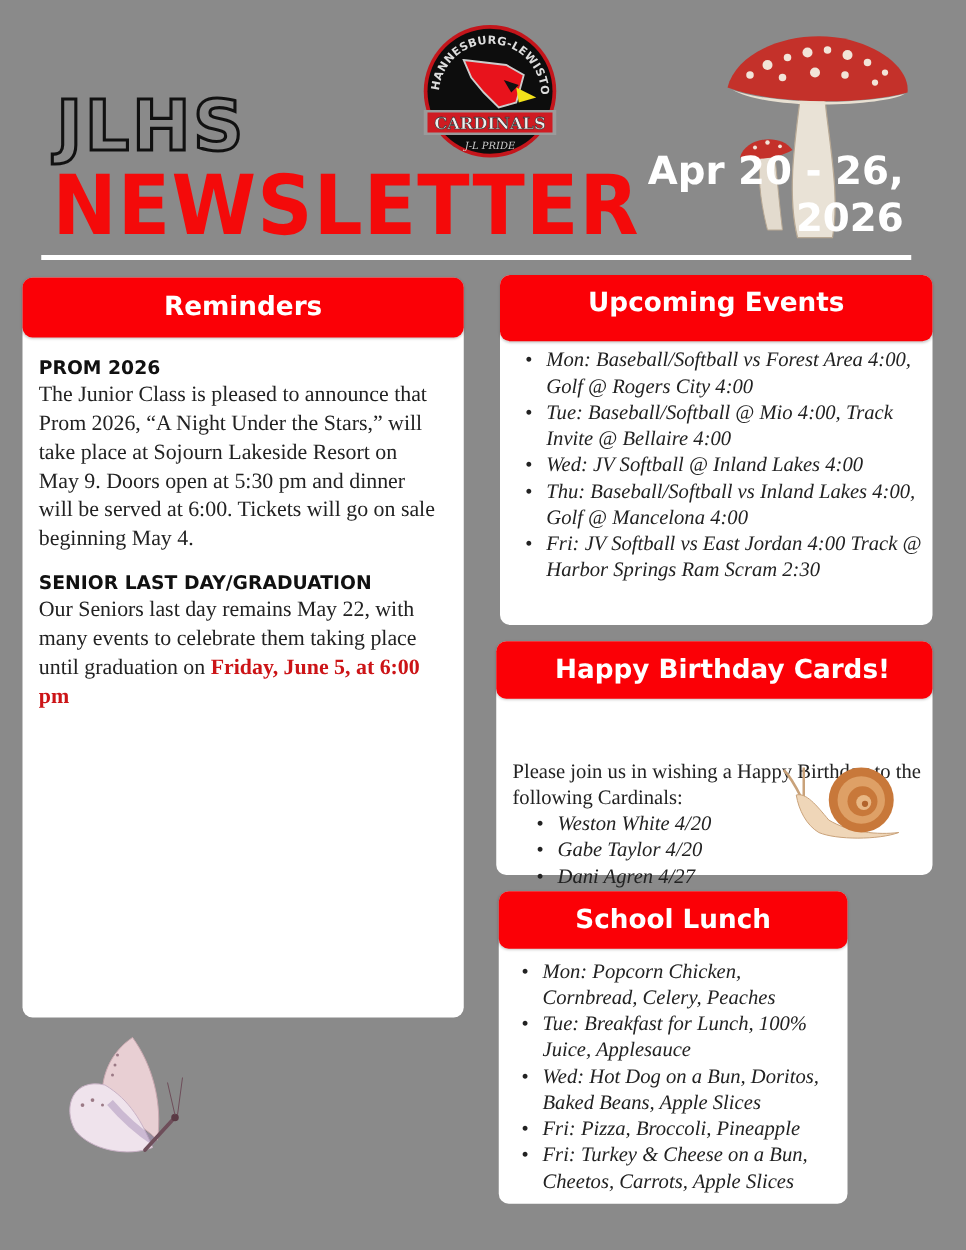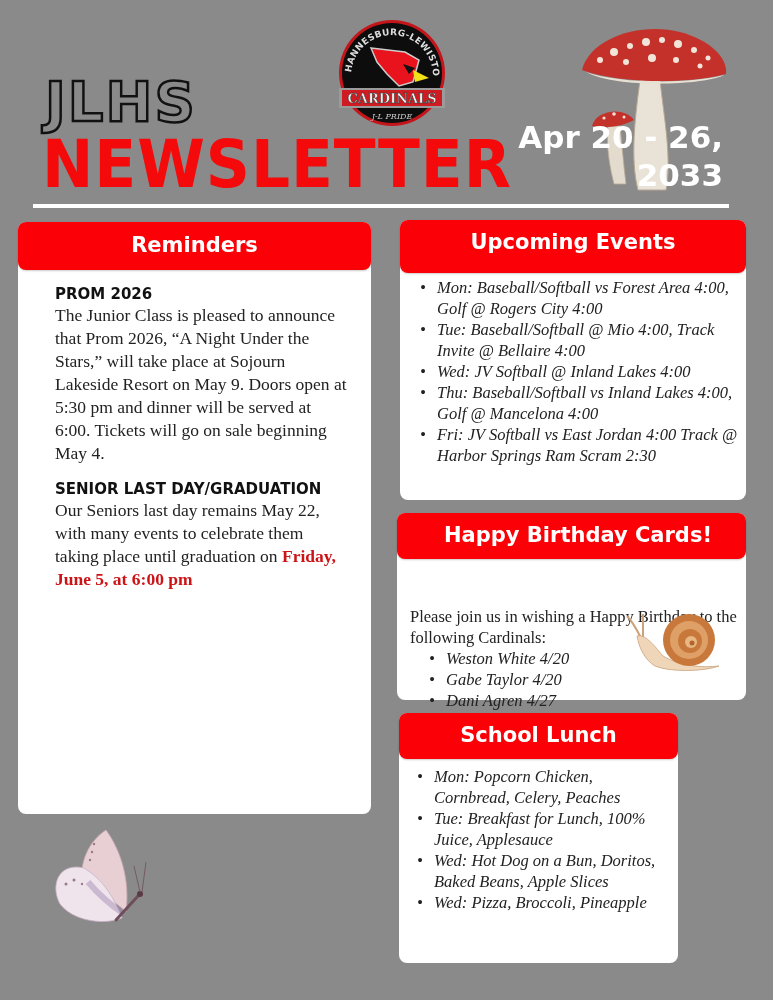--- a/index.html
+++ b/index.html
@@ -83,28 +83,28 @@
   </g>
   <path d="M 28 108 C 26 130 30 150 34 166 L 46 166 C 44 150 42 128 40 108 Z" fill="#e3dbce" stroke="#b7a894" stroke-width="0.8"></path>
   <path d="M 12 108 C 16 92 44 88 54 102 C 40 110 22 110 12 108 Z" fill="#c4312a"></path>
   <circle cx="24" cy="100" r="1.6" fill="#f2e4d8"></circle>
     <circle cx="34" cy="96" r="1.8" fill="#f2e4d8"></circle>
     <circle cx="44" cy="99" r="1.5" fill="#f2e4d8"></circle>
 </svg>
 
 <div class="date">
   <div>Apr 20 - 26,</div>
-  <div>2033</div>
+  <div>2026</div>
 </div>
 
 <div class="divider"></div>
 
 <div class="card" id="reminders">
   <div class="card-header">Reminders</div>
-  <div class="body" style="top:62px; padding: 0 23px 0 13px; margin-left: 24px;">
+  <div class="body" style="top:62px; padding: 0 23px 0 13px;">
     <div class="sec-title">PROM 2026</div>
     <div class="para">The Junior Class is pleased to announce that Prom 2026, “A Night Under the Stars,” will take place at Sojourn Lakeside Resort on May 9.  Doors open at 5:30 pm and dinner will be served at 6:00.  Tickets will go on sale beginning May 4.</div>
     <div class="sec-title" style="margin-top:14px;">SENIOR LAST DAY/GRADUATION</div>
     <div class="para">
       <span>Our Seniors last day remains May 22, with many events to celebrate them taking place until graduation on</span>
       <span class="red-bold">Friday, June 5, at 6:00 pm</span>
     </div>
   </div>
   <svg class="butterfly" viewBox="0 0 120 120">
     <path d="M 58 8 C 40 20 32 40 34 60 C 50 70 66 78 78 90 C 82 60 74 30 58 8 Z" fill="#e8cfd3" stroke="#c9a8b0" stroke-width="0.8"></path>
@@ -156,15 +156,16 @@
     <circle cx="73" cy="35" r="2.5" fill="#b2642c"></circle>
   </svg>
 </div>
 
 <div class="card" id="lunch">
   <div class="card-header">School Lunch</div>
   <ul class="list" style="position:absolute; top:53px; left:15px; right:8px;">
     <li>Mon:  Popcorn Chicken, Cornbread, Celery, Peaches</li>
     <li>Tue:  Breakfast for Lunch, 100% Juice, Applesauce</li>
     <li>Wed:  Hot Dog on a Bun, Doritos, Baked Beans, Apple Slices</li>
-    <li>Wed:  Pizza, Broccoli, Pineapple</li>
+    <li>Fri:  Pizza, Broccoli, Pineapple</li>
+    <li>Fri:  Turkey &amp; Cheese on a Bun, Cheetos, Carrots, Apple Slices</li>
   </ul>
 </div>
 
 </body></html>

